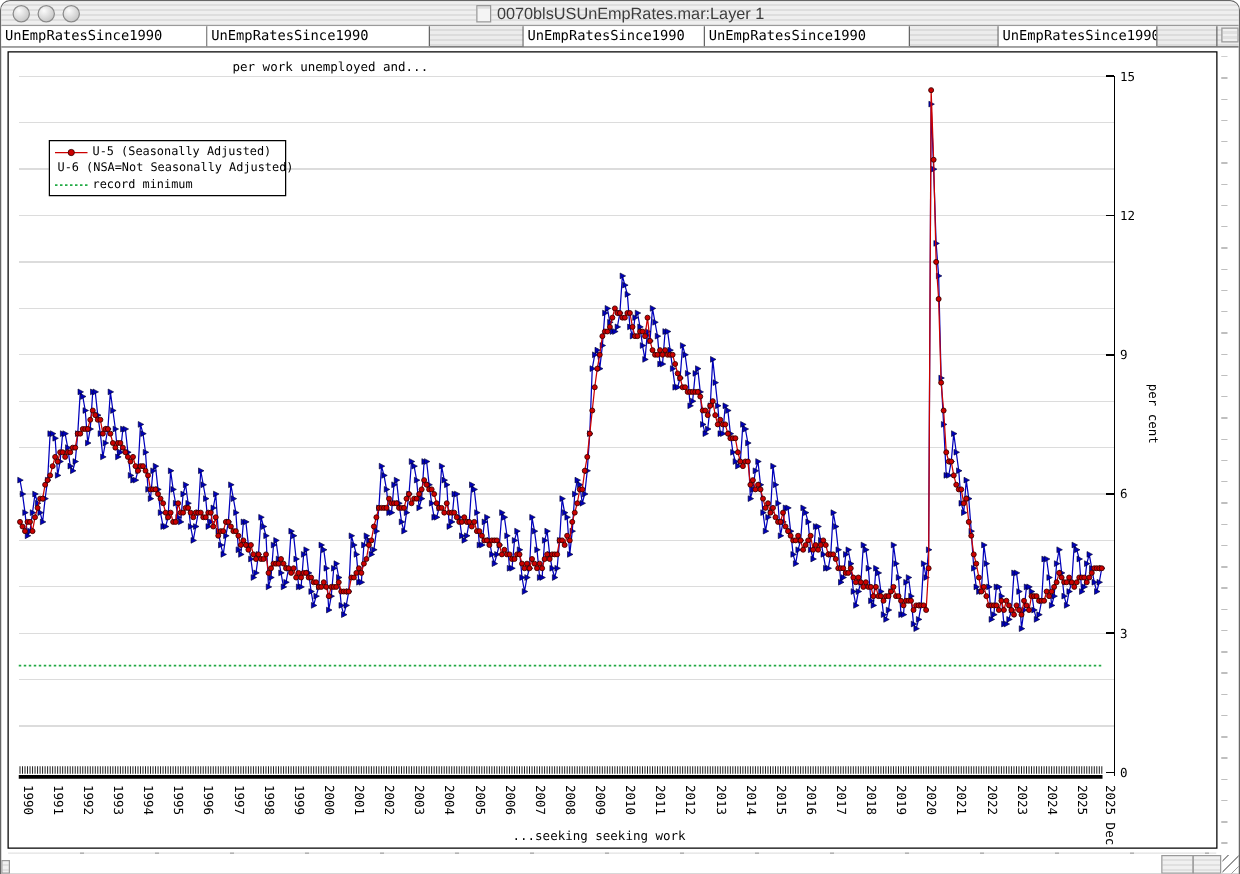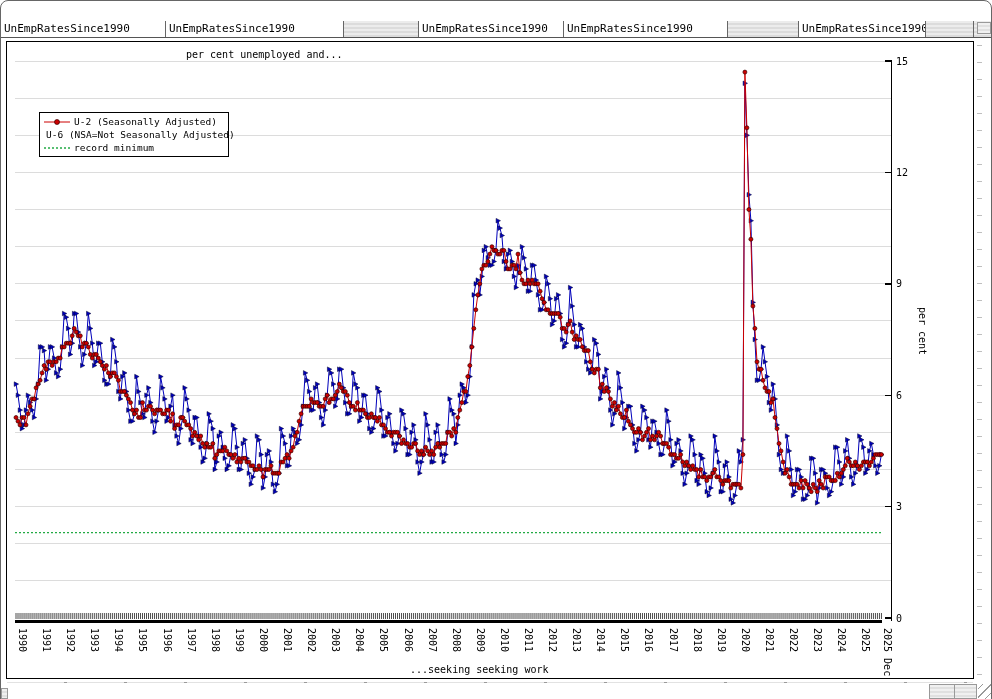--- a/index.html
+++ b/index.html
@@ -37,20 +37,29 @@
     background:repeating-linear-gradient(90deg,#e2e2e2 0 57px,#9a9a9a 57px 60px);}
   .grip{position:absolute;left:977px;top:683px;width:14px;height:15px;
     background:repeating-linear-gradient(135deg,transparent 0 3px,#999 3px 4px,transparent 4px 6px);}
   svg{display:block;}
 </style>
 </head>
 <body>
 
 <div class="window">
 
+  <div class="titlebar">
+    <div class="tl-btn" style="left:9px"></div>
+    <div class="tl-btn" style="left:29px"></div>
+    <div class="tl-btn" style="left:49px"></div>
+    <div class="title-wrap">
+      <span class="doc-icon"></span>
+      <span>0070blsUSUnEmpRates.mar:Layer 1</span>
+    </div>
+  </div>
 
   <div class="tabrow" id="tabrow">
       <div class="tab-cell labeled" style="width: 165px;">UnEmpRatesSince1990</div>
       <div class="tab-cell labeled" style="width: 178px;">UnEmpRatesSince1990</div>
       <div class="tab-cell" style="width: 75px;"></div>
       <div class="tab-cell labeled" style="width: 145px;">UnEmpRatesSince1990</div>
       <div class="tab-cell labeled" style="width: 164px;">UnEmpRatesSince1990</div>
       <div class="tab-cell" style="width: 71px;"></div>
       <div class="tab-cell labeled" style="width: 127px;">UnEmpRatesSince1990</div>
       <div class="tab-cell" style="width: 48px;"></div>
@@ -1429,29 +1438,29 @@
           <circle cx="860.4" cy="420.0" r="2"></circle>
           <circle cx="862.4" cy="423.8" r="2"></circle>
           <circle cx="864.4" cy="420.0" r="2"></circle>
           <circle cx="866.4" cy="416.3" r="2"></circle>
           <circle cx="868.4" cy="412.6" r="2"></circle>
           <circle cx="870.4" cy="412.6" r="2"></circle>
           <circle cx="872.4" cy="412.6" r="2"></circle>
           <circle cx="874.4" cy="412.6" r="2"></circle>
         </g>
       </svg>
-    <div class="chart-title" id="title-top">per cent unemployed and...</div>
+    <div class="chart-title" id="title-top">per work unemployed and...</div>
     <div class="chart-title" id="title-bottom">...seeking seeking work</div>
     <div class="legend" id="legend">
         <div class="legend-row">
           <svg width="28" height="10">
             <line x1="1" y1="5" x2="27" y2="5" stroke="#cc0000" stroke-width="1"></line>
             <circle cx="14" cy="5" r="2.5" fill="#cc0000" stroke="#3a0000" stroke-width="0.7"></circle>
           </svg>
-          <span class="legend-label">U-2 (Seasonally Adjusted)</span>
+          <span class="legend-label">U-5 (Seasonally Adjusted)</span>
         </div>
         <div class="legend-row">
           <svg width="28" height="10">
             <line x1="1" y1="5" x2="27" y2="5" stroke="#0000bb" stroke-width="1"></line>
             <path d="M11.5 2.3L16.8 5L11.5 7.7Z" fill="#0000bb" stroke="#000033" stroke-width="0.5"></path>
           </svg>
           <span class="legend-label">U-6 (NSA=Not Seasonally Adjusted)</span>
         </div>
         <div class="legend-row">
           <svg width="28" height="10">

